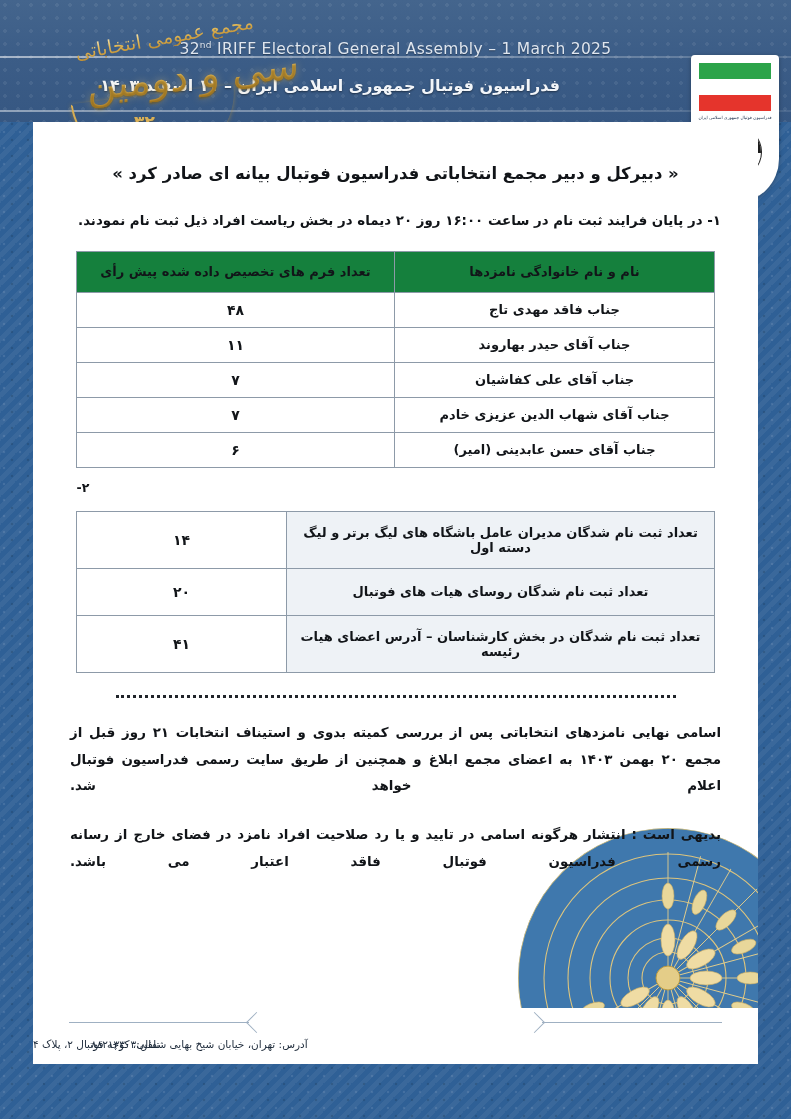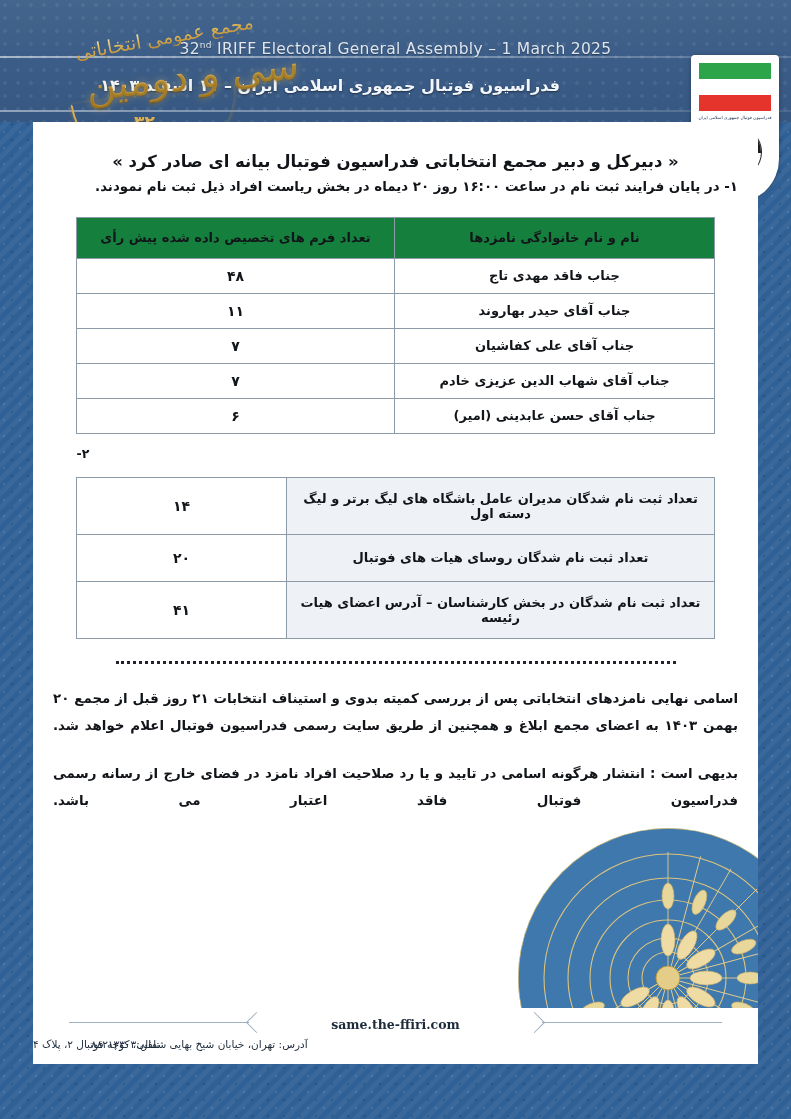--- a/index.html
+++ b/index.html
@@ -229,22 +229,22 @@
     font-size: 4.2px;
     color: #2b3d58;
     letter-spacing: 0.2px;
     white-space: nowrap;
   }
 
   
   .doc {
     position: absolute;
     left: 0; right: 0;
-    top: 0;
-    padding: 0 20px;
+    top: 12px;
+    padding: 0 37px;
     direction: rtl;
     color: #111418;
   }
   .doc-title {
     margin-top: 30px;
     text-align: center;
     font-size: 16.5px;
     font-weight: bold;
     letter-spacing: -0.2px;
   }
@@ -252,21 +252,21 @@
     margin-top: 22px;
     font-size: 13.4px;
     font-weight: bold;
     line-height: 2.0;
     text-align: justify;
     text-align-last: justify;
   }
   .para.clause {
     text-align: right;
     text-align-last: right;
-    margin-top: 3px;
+    margin-top: 25px;
   }
 
   
   table.data {
     width: 638px;
     margin: 16px auto 0 auto;
     border-collapse: collapse;
     direction: rtl;
     table-layout: fixed;
   }
@@ -580,20 +580,17 @@
       <div class="para">بدیهی است :  انتشار هرگونه اسامی در تایید و یا رد صلاحیت افراد نامزد در فضای خارج از رسانه رسمی فدراسیون فوتبال فاقد اعتبار می باشد.</div>
 
     </div>
   </div>
 
   <div class="footer">
     <div class="rule-l"></div>
     <div class="rule-r"></div>
     <div class="chev left"></div>
     <div class="chev right"></div>
-    <div class="url-wrap">
-      <span class="url">same.the-ffiri.com</span>
-    </div>
     <div class="address">آدرس: تهران، خیابان شیخ بهایی شمالی، کوچه فوتبال ۲، پلاک ۴</div>
     <div class="phone">تلفن:۸۸۲۱۳۳۰۳</div>
   </div>
 
 </div>
 
 </body></html>

